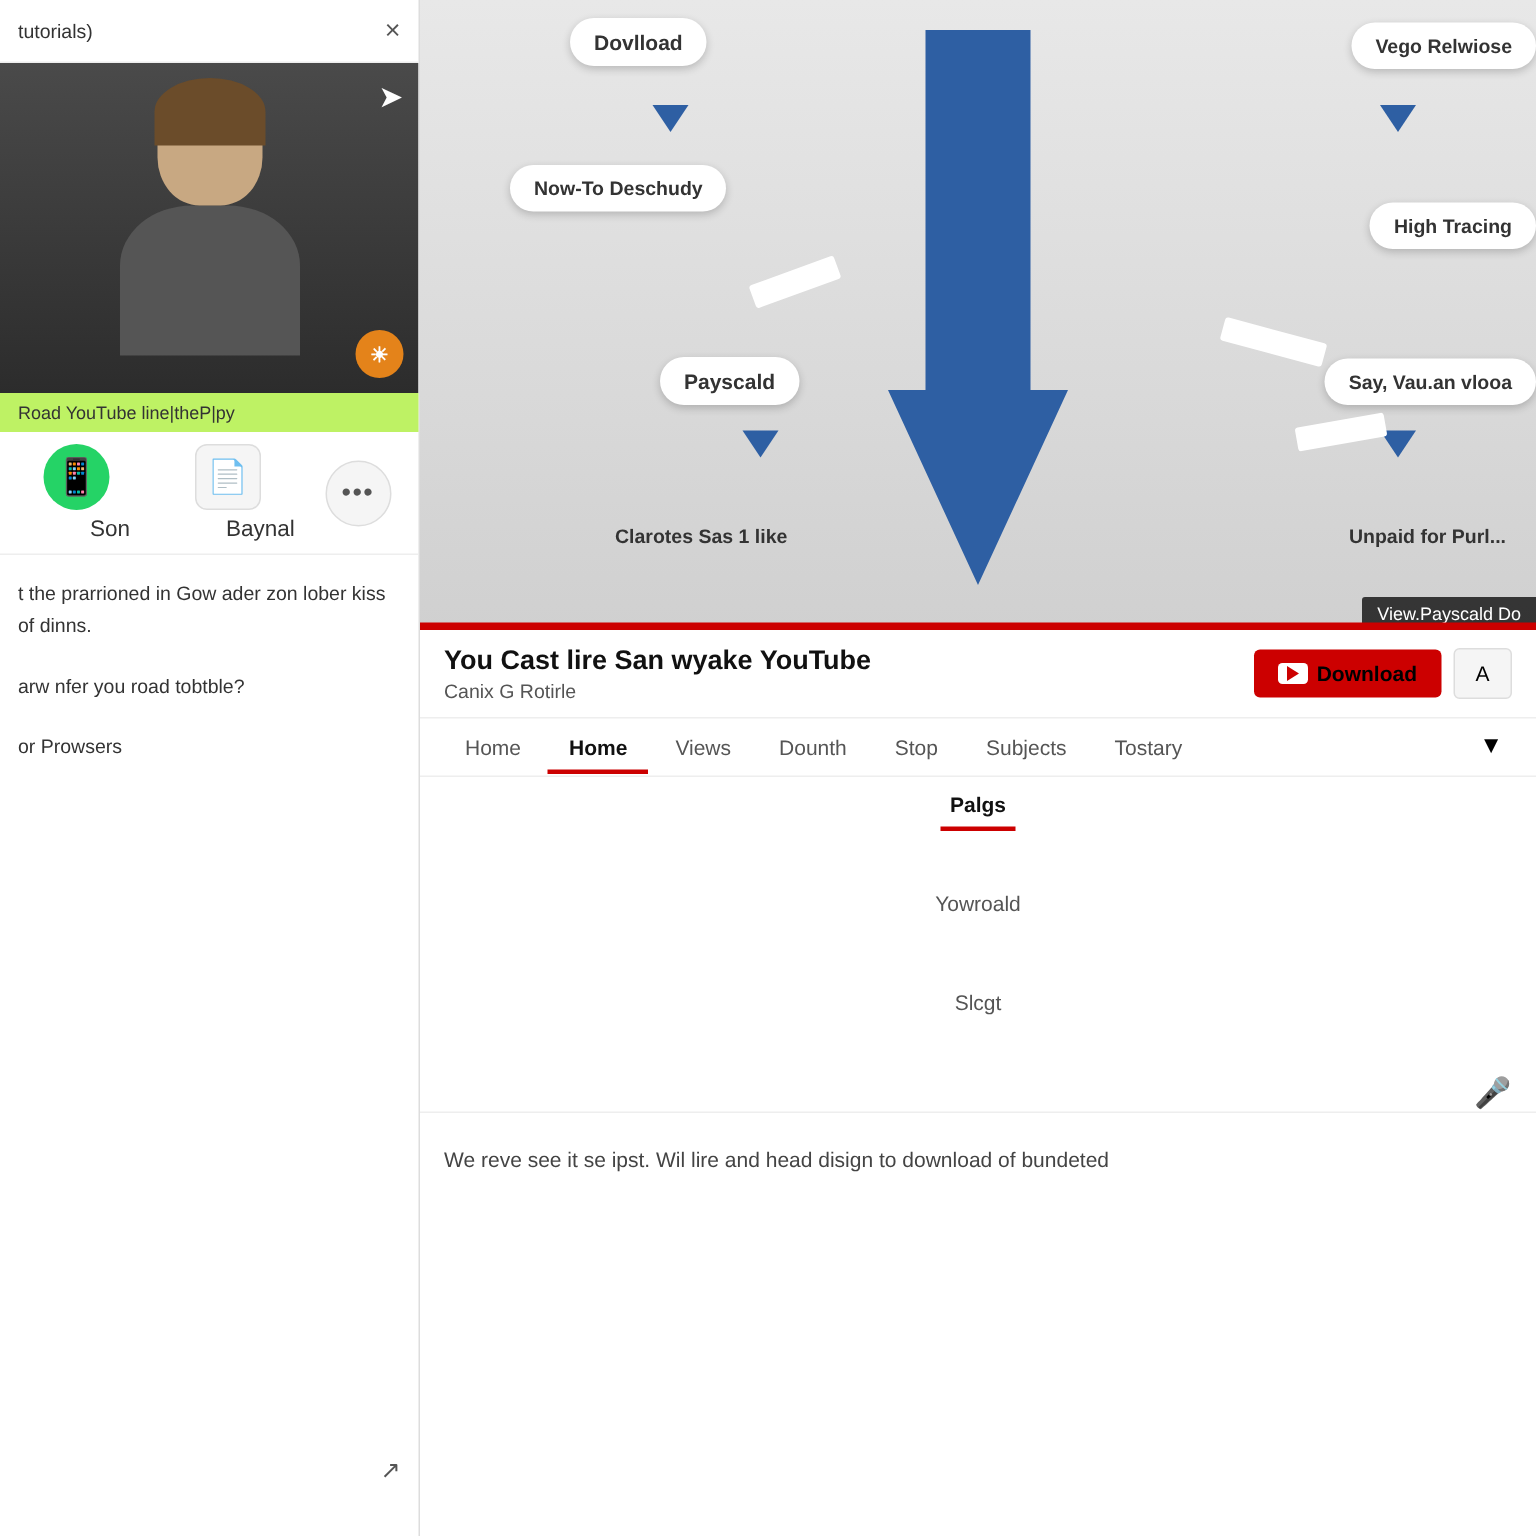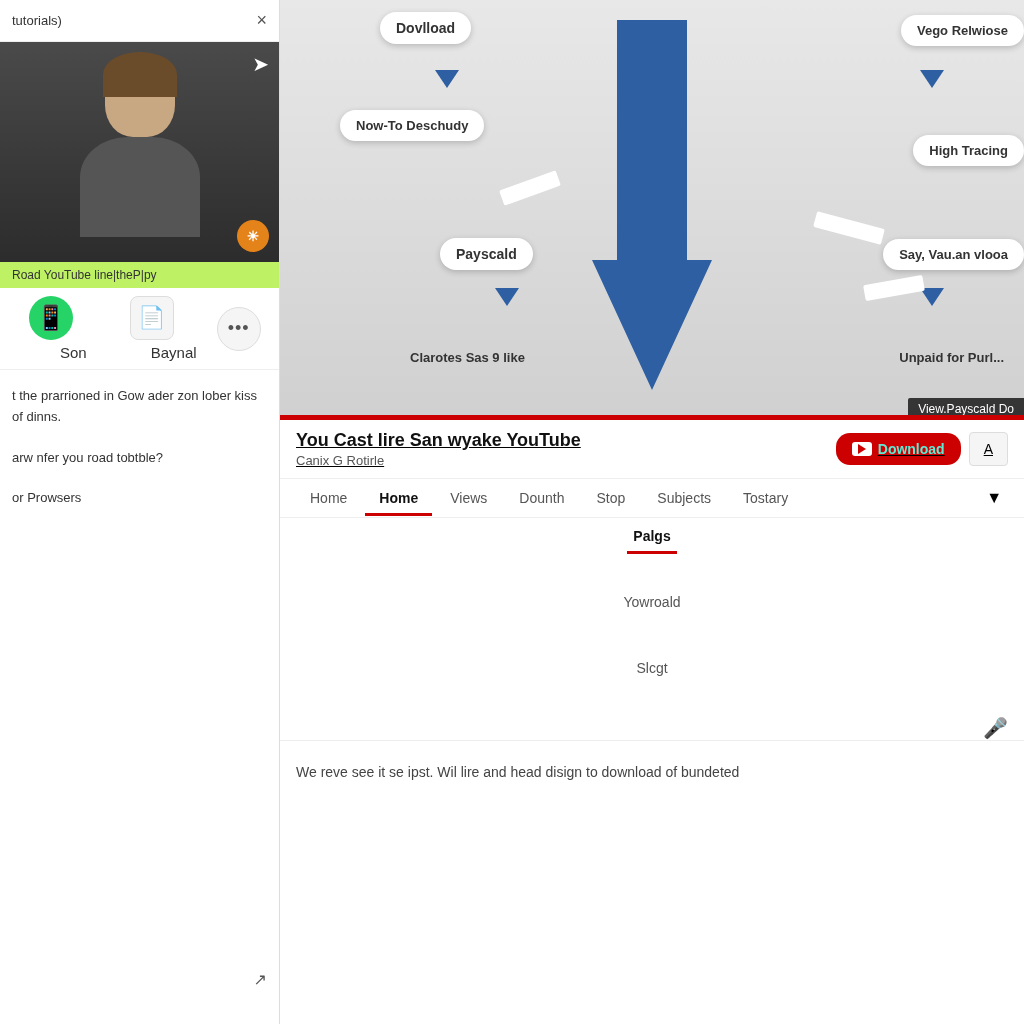--- a/index.html
+++ b/index.html
@@ -251,39 +251,38 @@
       left: 0;
     }
 
     
     .video-info-row {
       padding: 10px 16px;
       border-bottom: 1px solid #eee;
       display: flex;
       align-items: center;
       justify-content: flex-end;
-      text-decoration: underline;
     }
     .video-meta { flex: 1; }
     .video-main-title {
       font-size: 18px;
       font-weight: bold;
       color: #111;
     }
     .video-channel {
       font-size: 13px;
       color: #555;
       margin-top: 2px;
     }
     .download-btn {
       background: #cc0000;
-      color: #5eead4;
+      color: #000000;
       border: none;
       padding: 8px 16px;
-      border-radius: 14px;
+      border-radius: 4px;
       font-size: 14px;
       cursor: pointer;
       display: flex;
       align-items: center;
       gap: 6px;
       font-weight: bold;
     }
     .yt-icon-small {
       width: 20px;
       height: 14px;
@@ -496,21 +495,21 @@
 
       <div class="bubble" style="position:absolute; bottom:150px; right:0; z-index:2; font-size:13px;">
         <span>Say, Vau.an vlooa</span>
       </div>
 
       <div style="position:absolute; bottom:110px; right:80px; z-index:2;">
         <div class="small-arrow-blue"></div>
       </div>
 
       <div style="position:absolute; bottom:55px; left:130px; z-index:2; font-size:13px; font-weight:bold; color:#333;">
-        <span>Clarotes Sas 9 like</span>
+        <span>Clarotes Sas 1 like</span>
       </div>
 
       <div style="position:absolute; bottom:55px; right:20px; z-index:2; font-size:13px; font-weight:bold; color:#333;">
         <span>Unpaid for Purl...</span>
       </div>
 
       <div class="tooltip-bar">
         <span>View.Payscald Do</span>
       </div>
 

